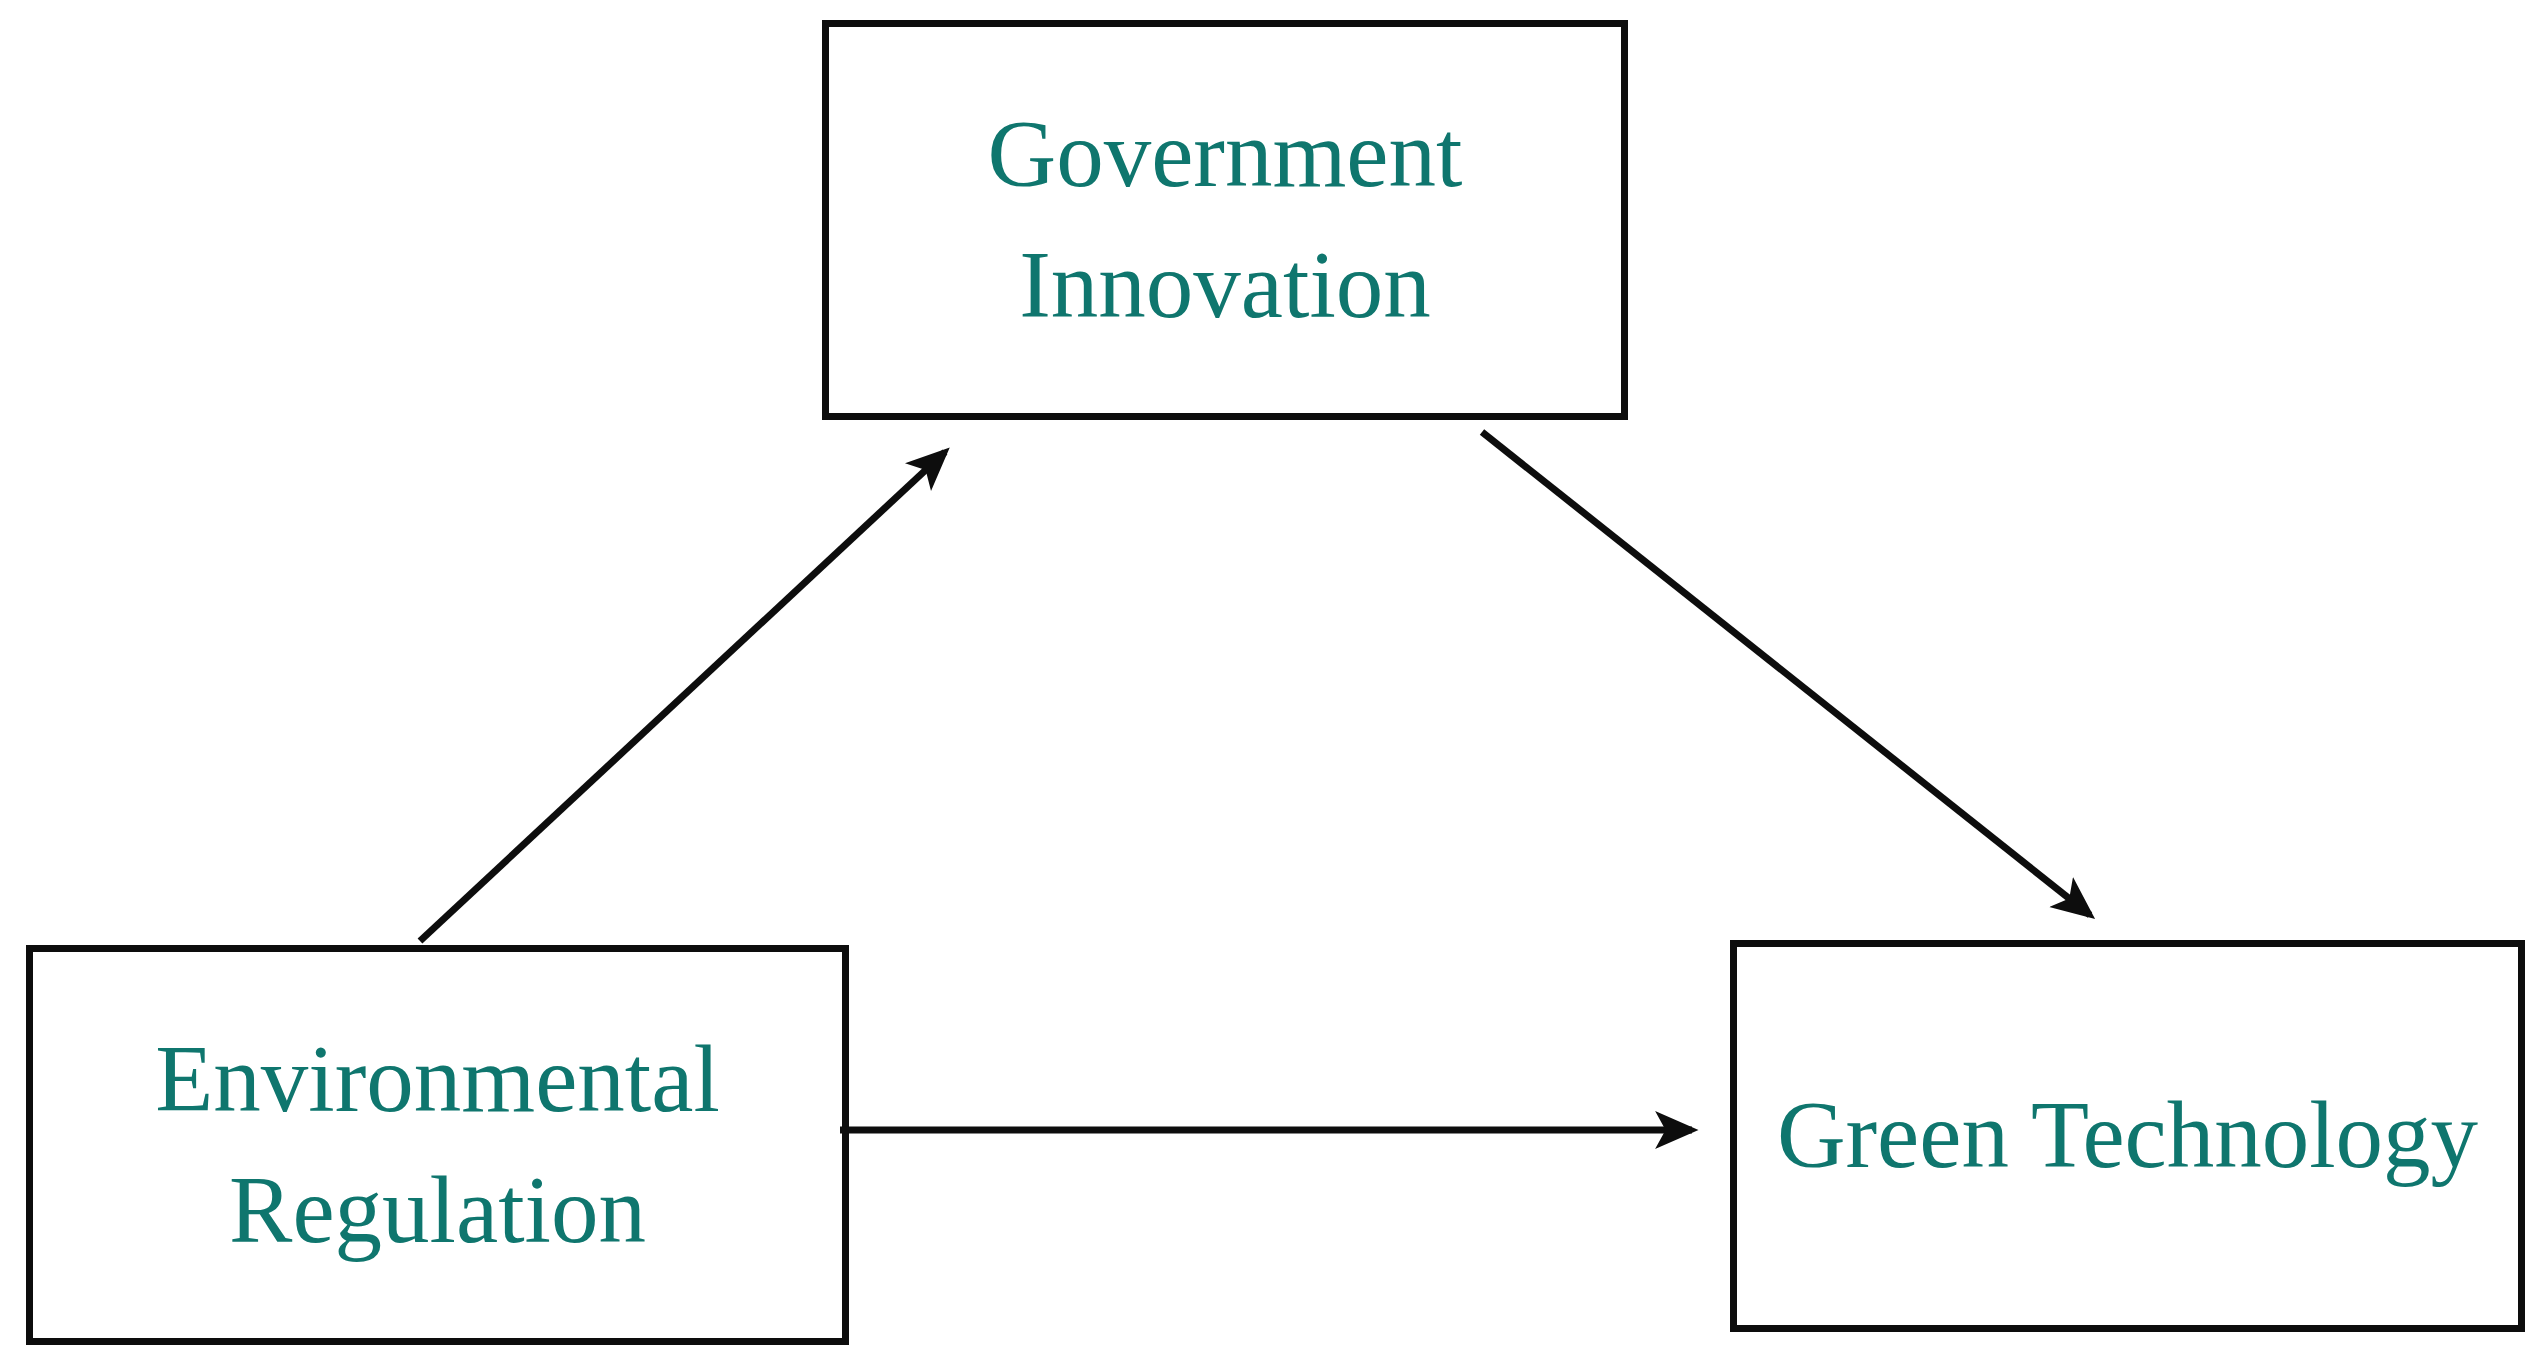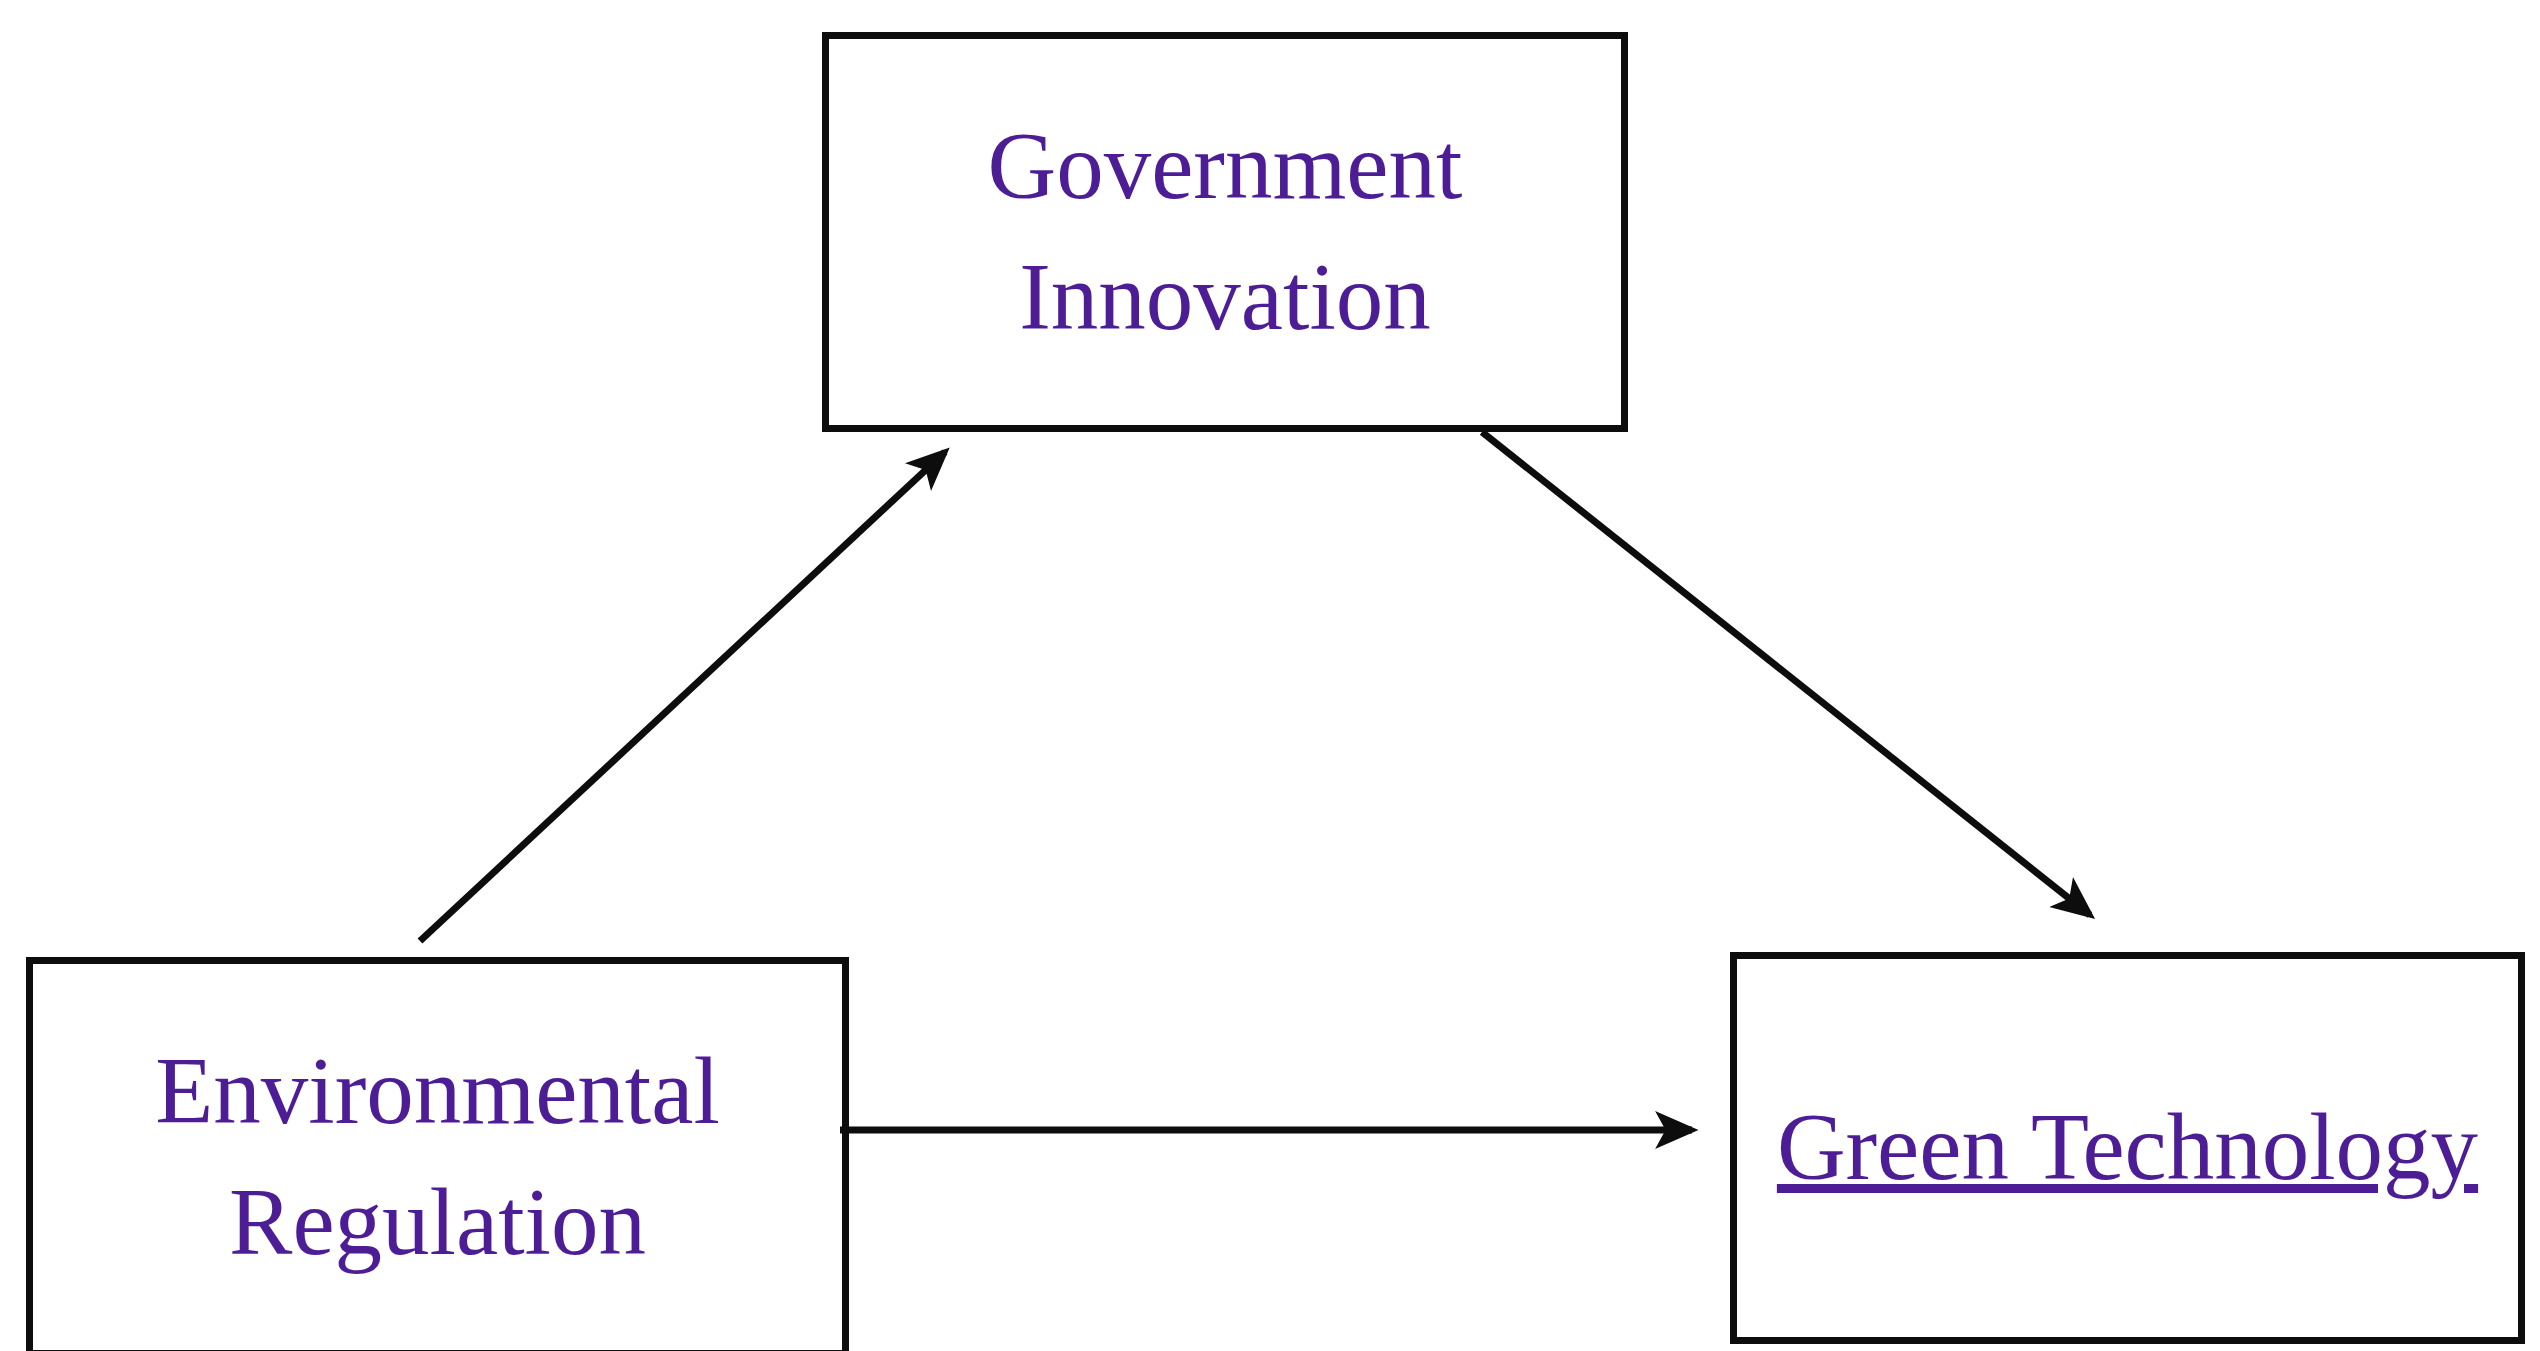--- a/index.html
+++ b/index.html
@@ -18,35 +18,34 @@
   .node {
     position: absolute;
     box-sizing: border-box;
     border: 7px solid #0d0d0d;
     background: #ffffff;
     display: flex;
     flex-direction: column;
     justify-content: center;
     align-items: center;
     text-align: center;
-    color: #4c1d95;
+    color: #0f766e;
     font-size: 95px;
     line-height: 1.38;
     white-space: nowrap;
-    margin-top: 12px;
   }
   .node .line { display: block; }
   #node-government-subsidies {
     left: 822px; top: 20px; width: 806px; height: 400px;
   }
   #node-environmental-regulation {
     left: 26px; top: 945px; width: 823px; height: 400px;
   }
   #node-green-technology-innovation {
-    left: 1730px; top: 940px; width: 795px; height: 392px; text-decoration: underline;
+    left: 1730px; top: 940px; width: 795px; height: 392px;
   }
   .edges {
     position: absolute;
     left: 0; top: 0;
     width: 2540px;
     height: 1351px;
     pointer-events: none;
   }
 </style>
 </head>

